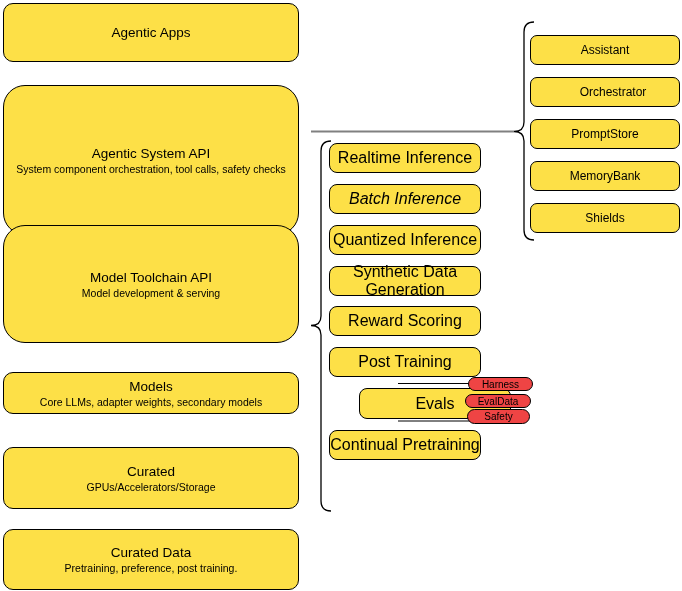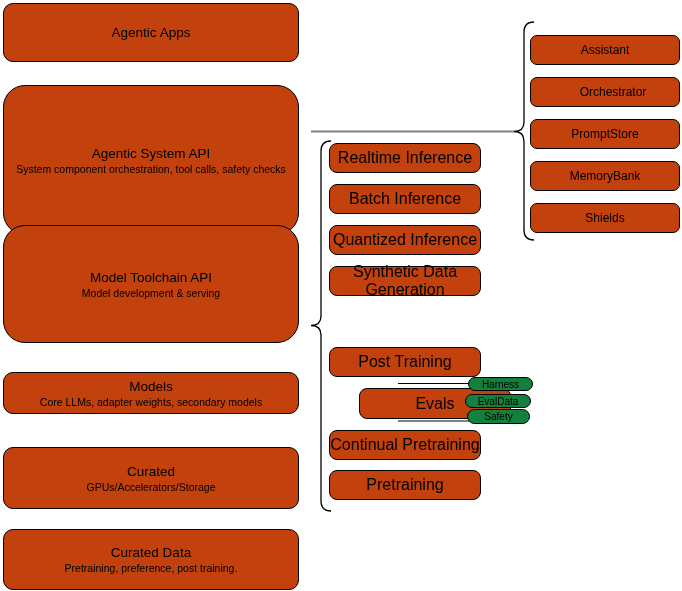--- a/index.html
+++ b/index.html
@@ -8,21 +8,21 @@
   #canvas {
     position: relative;
     width: 682px;
     height: 591px;
     background: #ffffff;
     overflow: hidden;
   }
   .node {
     position: absolute;
     border: 1px solid #000;
-    background: #c2410c;
+    background: #fde047;
     display: flex;
     flex-direction: column;
     align-items: center;
     justify-content: center;
     text-align: center;
   }
   .lbox { width: 296px; left: 3px; border-radius: 10px; }
   .lbox.big { border-radius: 22px; }
   .lbox .title { font-size: 13.5px; line-height: 17px; }
   .lbox .subtitle { font-size: 10.5px; line-height: 14px; }
@@ -30,21 +30,21 @@
     left: 329px; width: 152px; height: 30px;
     border-radius: 8px; font-size: 16px;
   }
   .rbox {
     left: 530px; width: 150px; height: 30px;
     border-radius: 7px; font-size: 12px;
   }
   .oval {
     position: absolute;
     border: 1px solid #000;
-    background: #15803d;
+    background: #ef4444;
     border-radius: 8px;
     display: flex;
     align-items: center;
     justify-content: center;
     font-size: 10px;
     z-index: 5;
   }
   svg.overlay {
     position: absolute;
     left: 0; top: 0;
@@ -84,40 +84,40 @@
   </div>
 
   <div class="node lbox" style="top:529px; height:61px;">
     <div class="title">Curated Data</div>
     <div class="subtitle">Pretraining, preference, post training.</div>
   </div>
 
   <div class="node mbox" style="top:143px;">
     <span>Realtime Inference</span>
   </div>
-  <div class="node mbox" style="top:184px;">
+  <div class="node mbox" style="top:184px;font-style:italic;">
     <span>Batch Inference</span>
   </div>
   <div class="node mbox" style="top:225px;">
     <span>Quantized Inference</span>
   </div>
   <div class="node mbox" style="top:266px;">
     <span>Synthetic Data Generation</span>
+  </div>
+  <div class="node mbox" style="top:306px;">
+    <span>Reward Scoring</span>
   </div>
   <div class="node mbox" style="top:347px;">
     <span>Post Training</span>
   </div>
   <div class="node mbox" style="top:388px; height:31px;margin-left:30px;">
     <span>Evals</span>
   </div>
   <div class="node mbox" style="top:430px;">
     <span>Continual Pretraining</span>
-  </div>
-  <div class="node mbox" style="top:470px;">
-    <span>Pretraining</span>
   </div>
 
   <div class="node rbox" style="top:35px;">
     <span>Assistant</span>
   </div>
   <div class="node rbox" style="top:77px;padding-left:16px;">
     <span>Orchestrator</span>
   </div>
   <div class="node rbox" style="top:119px;">
     <span>PromptStore</span>

